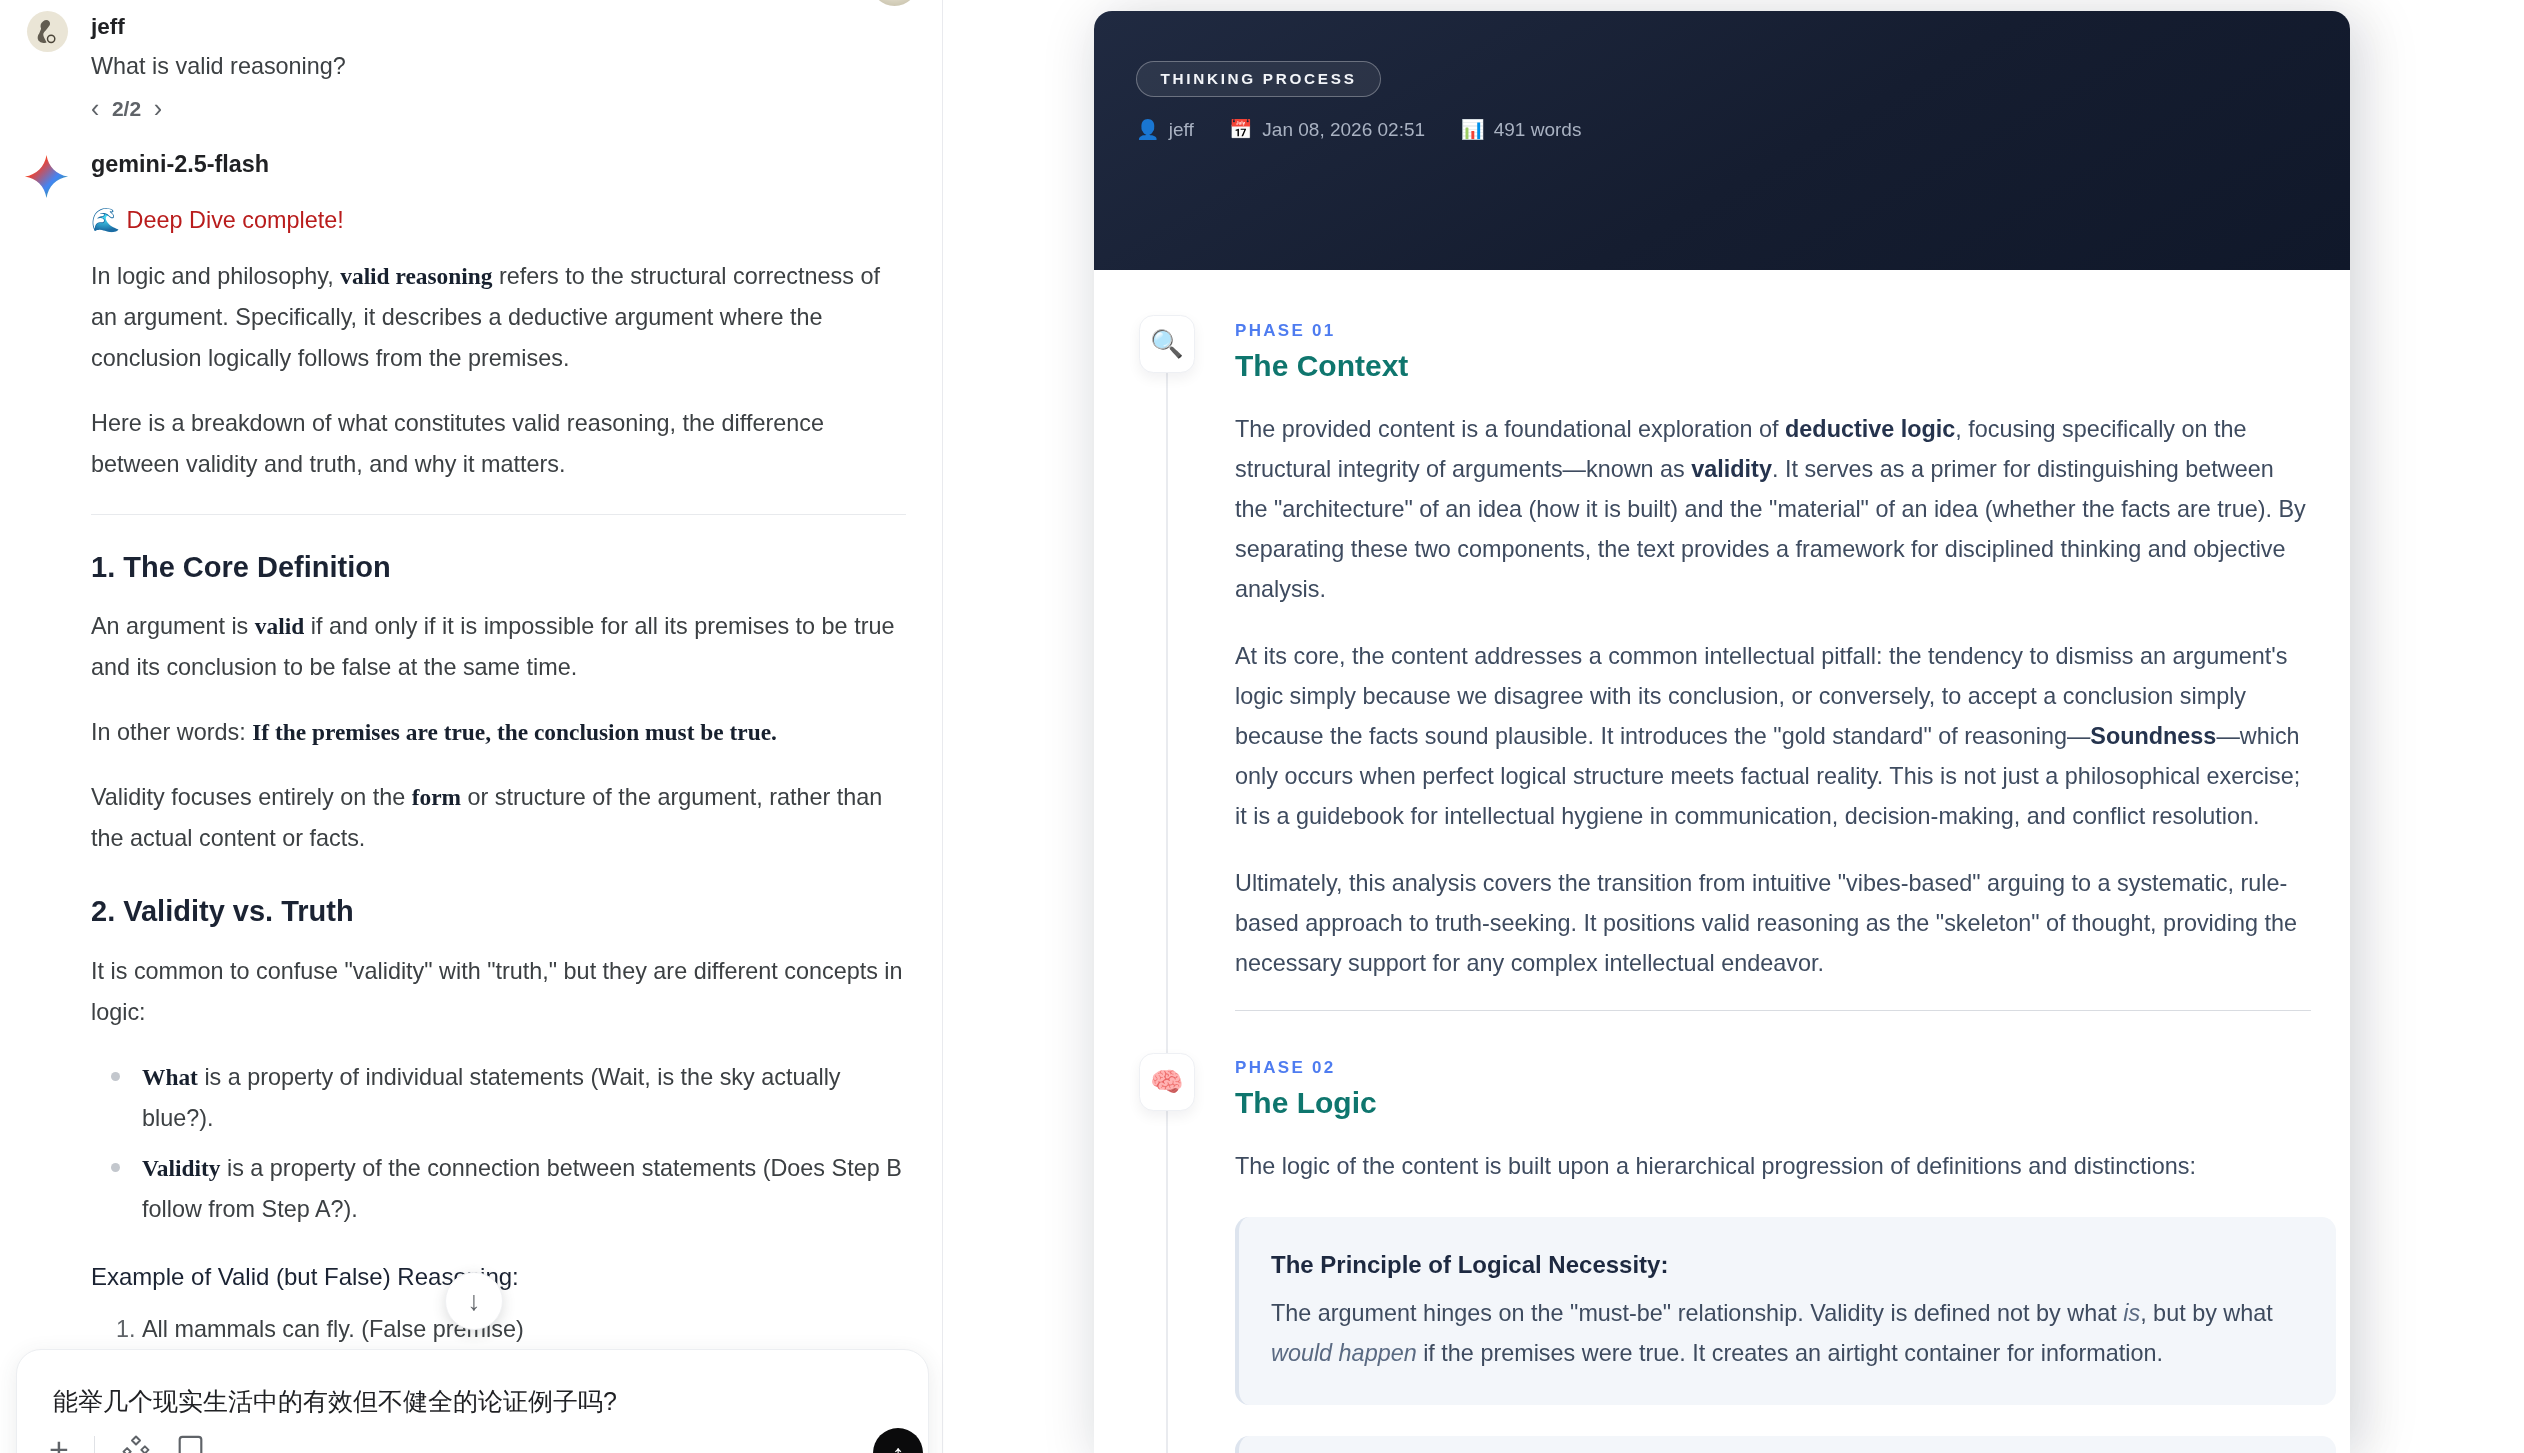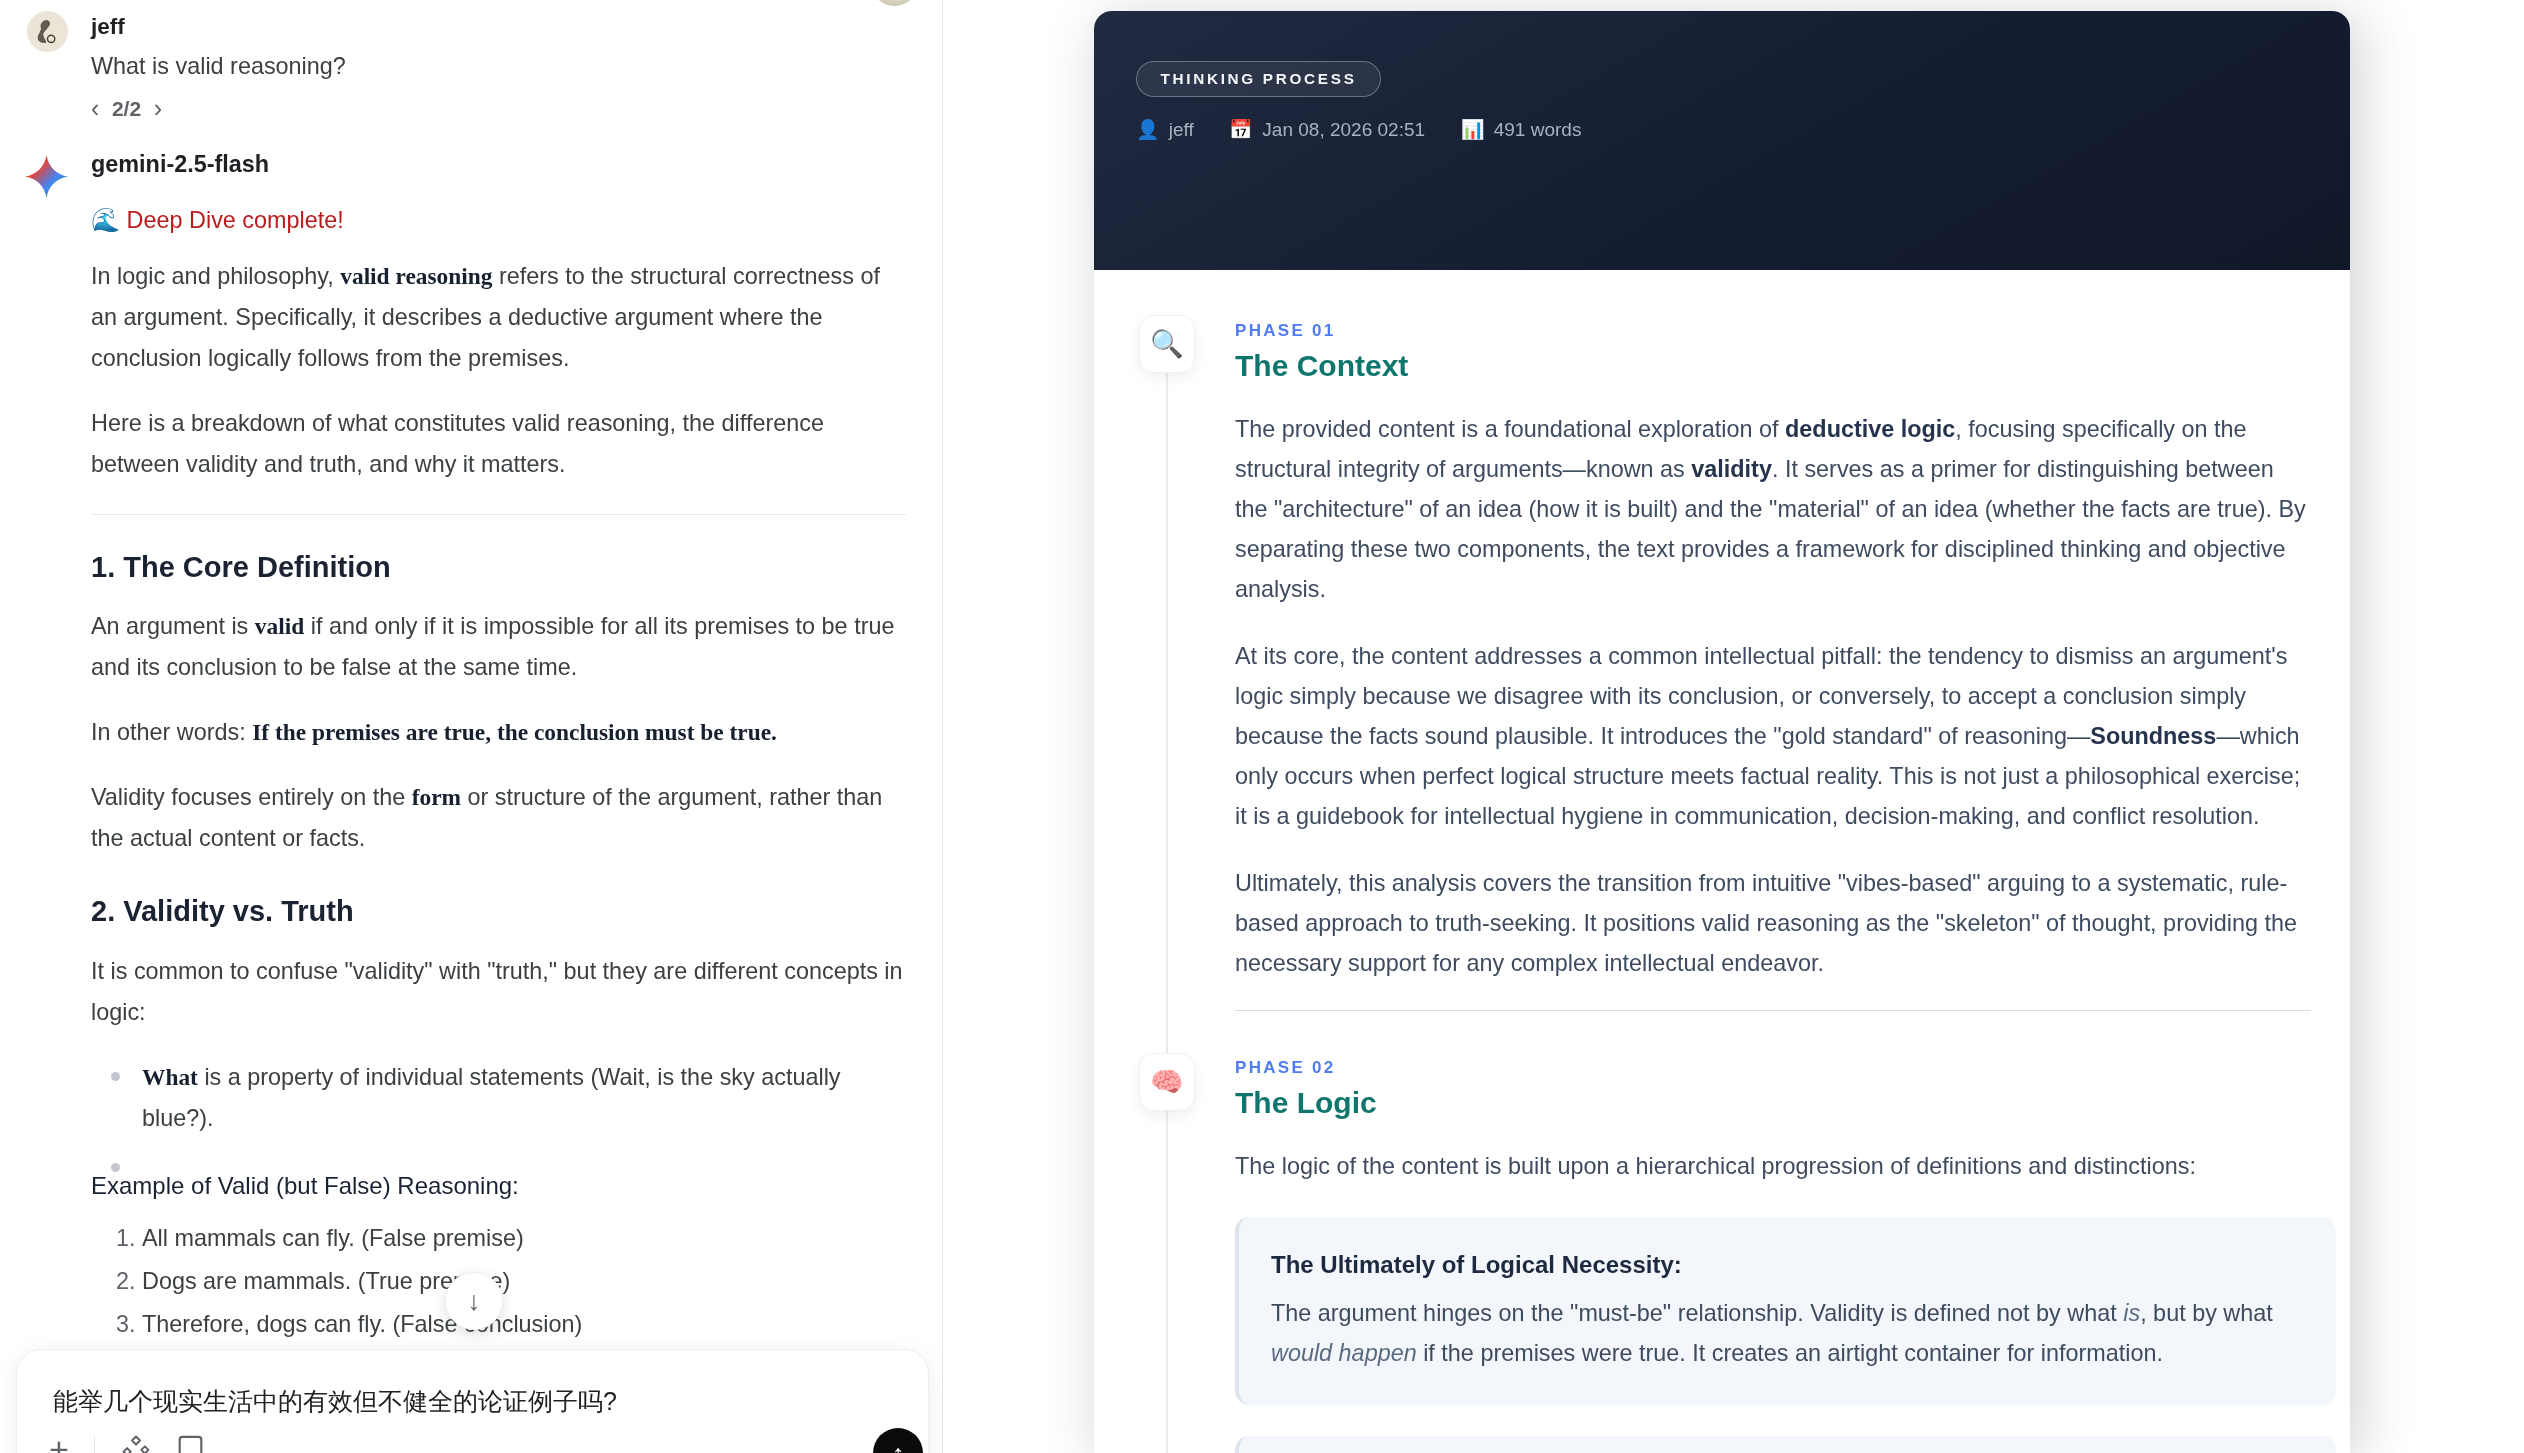--- a/index.html
+++ b/index.html
@@ -120,21 +120,21 @@
         <p>Here is a breakdown of what constitutes valid reasoning, the difference between validity and truth, and why it matters.</p>
         <hr class="chat-hr">
         <div class="chat-h3">1. The Core Definition</div>
         <p>An argument is <b>valid</b> if and only if it is impossible for all its premises to be true and its conclusion to be false at the same time.</p>
         <p>In other words: <b>If the premises are true, the conclusion must be true.</b></p>
         <p>Validity focuses entirely on the <b>form</b> or structure of the argument, rather than the actual content or facts.</p>
         <div class="chat-h3">2. Validity vs. Truth</div>
         <p>It is common to confuse "validity" with "truth," but they are different concepts in logic:</p>
         <ul class="chat-ul">
           <li><span class="dot"></span><span><b>What</b> is a property of individual statements (Wait, is the sky actually blue?).</span></li>
-          <li><span class="dot"></span></li>
+          <li><span class="dot"></span><span><b>Validity</b> is a property of the connection between statements (Does Step B follow from Step A?).</span></li>
         </ul>
         <div class="chat-h4">Example of Valid (but False) Reasoning:</div>
         <ol class="chat-ol">
           <li>All mammals can fly. (False premise)</li>
           <li>Dogs are mammals. (True premise)</li>
           <li>Therefore, dogs can fly. (False conclusion)</li>
         </ol>
         <div class="chat-note"><i>This argument is </i><b><i>logically valid</i></b><i> because if the first two points were true, the third would have to be true. The logic is perfect, even though the facts are wrong.</i></div>
       </div>
     </div>
@@ -208,21 +208,21 @@
         <hr class="phase-divider">
 
         <div class="phase">
           <div class="phase-icon">🧠</div>
           <div class="phase-text">
             <div class="phase-kicker">PHASE 02</div>
             <div class="phase-title">The Logic</div>
             <div class="phase-body">
               <p style="margin-bottom:0;">The logic of the content is built upon a hierarchical progression of definitions and distinctions:</p>
               <div class="callout">
-                <div class="callout-title">The Ultimately of Logical Necessity:</div>
+                <div class="callout-title">The Principle of Logical Necessity:</div>
                 <div class="callout-body">The argument hinges on the "must-be" relationship. Validity is defined not by what <i>is</i>, but by what <i>would happen</i> if the premises were true. It creates an airtight container for information.</div>
               </div>
               <div class="callout stub"></div>
             </div>
           </div>
         </div>
 
       </div>
     </div>
   </div>

